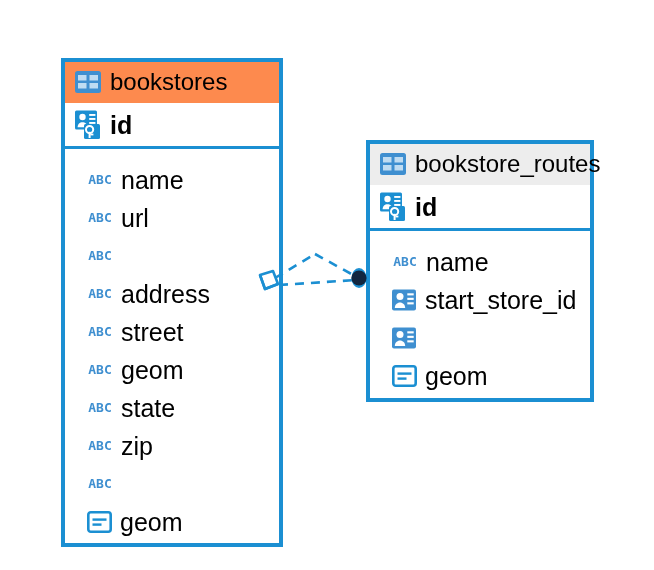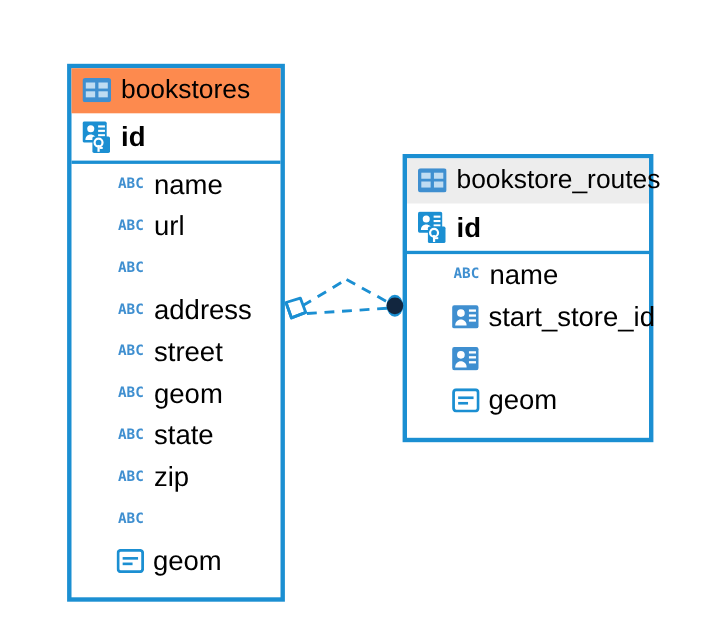--- a/index.html
+++ b/index.html
@@ -24,21 +24,21 @@
   
   .entity {
     position: absolute;
     box-sizing: border-box;
     border: 4px solid #1b8fd2;
     background: #ffffff;
   }
   #entity-bookstores {
     left: 61px;
     top: 58px;
-    width: 198px;
+    width: 222px;
     height: 489px;
   }
   #entity-bookstore-routes {
     left: 366px;
     top: 140px;
     width: 228px;
     height: 262px;
   }
 
   .entity-header {
@@ -57,21 +57,21 @@
     line-height: 28px;
     white-space: nowrap;
   }
 
   .pk-divider {
     height: 3px;
     background: #1b8fd2;
     width: 100%;
   }
 
-  .field-list { padding: 0; margin-left: 31px; }
+  .field-list { padding: 12px; }
 
   .field-row {
     display: flex;
     align-items: center;
     gap: 8px;
     padding: 2px 10px 2px 10px;
     box-sizing: border-box;
     height: 38px;
   }
   .field-name {

